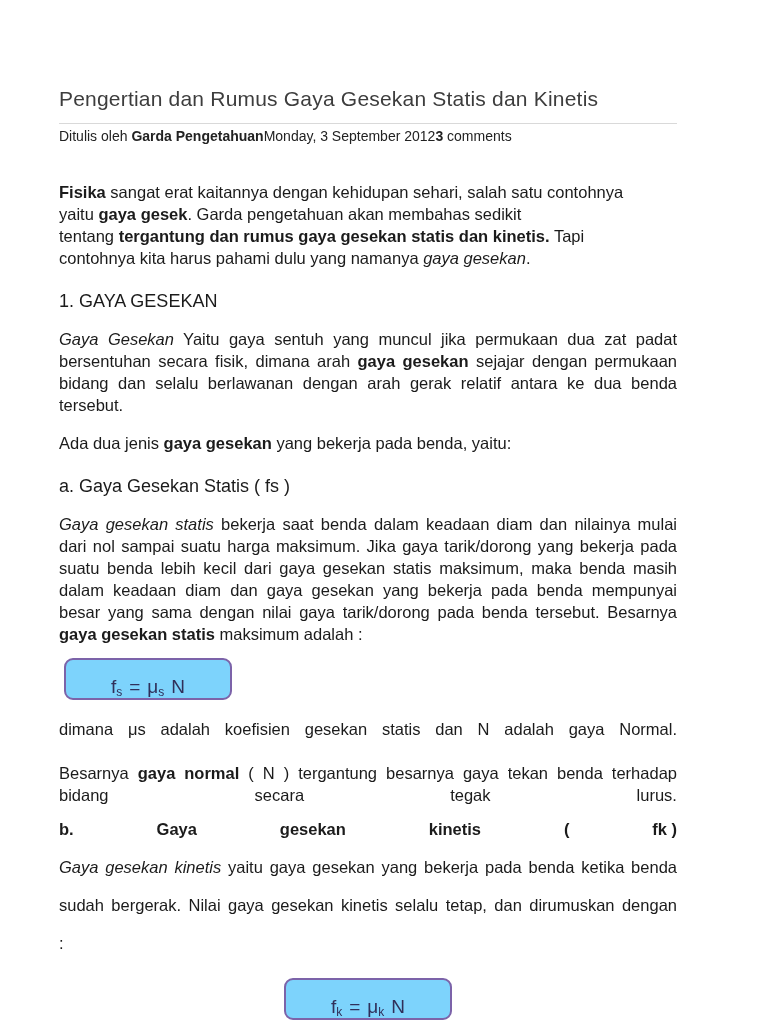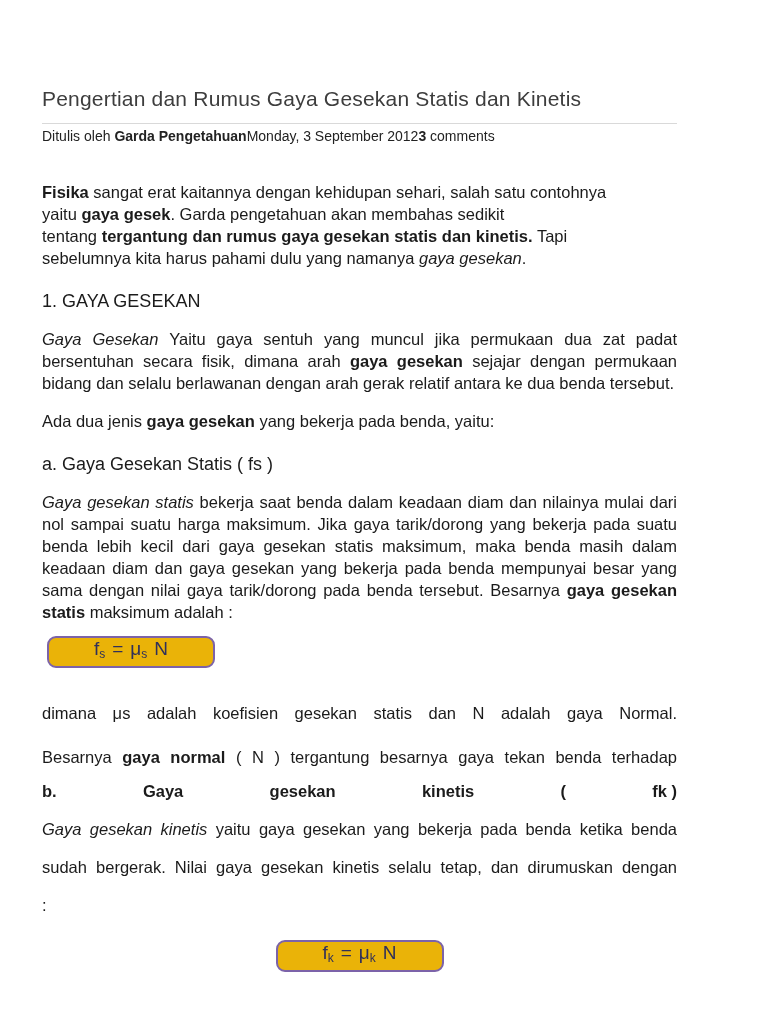--- a/index.html
+++ b/index.html
@@ -11,21 +11,21 @@
     width: 768px;
     height: 1024px;
     overflow: hidden;
     font-family: "Liberation Sans", sans-serif;
     color: #1b1b1b;
   }
   .page {
     box-sizing: border-box;
     width: 768px;
     height: 1024px;
-    padding: 86px 91px 0 42px;
+    padding: 86px 91px 0 59px;
     background: #ffffff;
   }
   .doc-title {
     font-size: 21px;
     line-height: 26px;
     font-weight: 400;
     color: #3d3d3d;
     margin: 0 0 11px 0;
     letter-spacing: 0.2px;
   }
@@ -65,81 +65,87 @@
     display: flex;
     justify-content: space-between;
     font-size: 16.5px;
     line-height: 22px;
     margin-top: 12px;
   }
   .spread-heading b { font-weight: 700; }
   .formula-box {
     box-sizing: border-box;
     width: 168px;
-    height: 32px;
+    height: 42px;
     border: 2px solid #7c63a9;
     border-radius: 9px;
     display: flex;
-    align-items: flex-start;
+    align-items: flex-end;
     justify-content: center;
-    background: #eab308;
+    background: #7dd3fc;
   }
   .formula-box.left { margin: 13px 0 0 5px; }
   .formula-box.centered { margin: 24px auto 0 auto; }
   .formula {
     font-size: 19px;
     color: #30305a;
     white-space: nowrap;
   }
   .formula sub {
     font-size: 12px;
     line-height: 0;
     vertical-align: -3px;
   }
   .formula .op { margin: 0 7px; }
   .formula .unit { margin-left: 7px; }
-  .caption-static { margin-top: 34px; }
+  .caption-static { margin-top: 18px; }
   .normal-para { margin-top: 22px; }
   .kinetis-caption { margin-top: 57px; }
 </style>
 </head>
 <body>
 
 <div class="page">
 
   <h1 class="doc-title">Pengertian dan Rumus Gaya Gesekan Statis dan Kinetis</h1>
 
   <hr class="rule">
 
   <div class="byline">
     <span>Ditulis oleh </span><b>Garda Pengetahuan</b><span>Monday, 3 September 2012</span><b>3</b><span> comments</span>
   </div>
 
   <div class="body-text intro">
     <div class="para-line"><b>Fisika</b><span> sangat erat kaitannya dengan kehidupan sehari, salah satu contohnya</span></div>
     <div class="para-line"><span>yaitu </span><b>gaya gesek</b><span>. Garda pengetahuan akan membahas sedikit</span></div>
     <div class="para-line"><span>tentang </span><b>tergantung dan rumus gaya gesekan statis dan kinetis.</b><span> Tapi</span></div>
-    <div class="para-line"><span>sebelumnya kita harus pahami dulu yang namanya </span><i>gaya gesekan</i><span>.</span></div>
+    <div class="para-line"><span>contohnya kita harus pahami dulu yang namanya </span><i>gaya gesekan</i><span>.</span></div>
   </div>
 
   <div class="sec-heading mt-sec1">1. GAYA GESEKAN</div>
   <div class="body-text just"><i>Gaya Gesekan</i><span> Yaitu gaya sentuh yang muncul jika permukaan dua zat padat bersentuhan secara fisik, dimana arah </span><b>gaya gesekan</b><span> sejajar dengan permukaan bidang dan selalu berlawanan dengan arah gerak relatif antara ke dua benda tersebut.</span></div>
   <div class="body-text"><span>Ada dua jenis </span><b>gaya gesekan</b><span> yang bekerja pada benda, yaitu:</span></div>
 
   <div class="sec-heading mt-seca">a. Gaya Gesekan Statis ( fs )</div>
   <div class="body-text just"><i>Gaya gesekan statis</i><span> bekerja saat benda dalam keadaan diam dan nilainya mulai dari nol sampai suatu harga maksimum. Jika gaya tarik/dorong yang bekerja pada suatu benda lebih kecil dari gaya gesekan statis maksimum, maka benda masih dalam keadaan diam dan gaya gesekan yang bekerja pada benda mempunyai besar yang sama dengan nilai gaya tarik/dorong pada benda tersebut. Besarnya </span><b>gaya gesekan statis</b><span> maksimum adalah :</span></div>
 
   <div class="formula-box left">
     <span class="formula"><span>f</span><sub>s</sub><span class="op">=</span><span>μ</span><sub>s</sub><span class="unit">N</span></span>
   </div>
 
   <div class="body-text just-line caption-static">dimana μs adalah koefisien gesekan statis dan N adalah gaya Normal.</div>
 
   <div class="normal-para">
     <div class="body-text just-line"><span>Besarnya </span><b>gaya normal</b><span> ( N ) tergantung besarnya gaya tekan benda terhadap</span></div>
+    <div class="body-text spread-heading" style="font-weight:400; margin-top:0;">
+        <span>bidang</span>
+        <span>secara</span>
+        <span>tegak</span>
+        <span>lurus.</span>
+      </div>
   </div>
 
   <div class="spread-heading">
       <b>b.</b>
       <b>Gaya</b>
       <b>gesekan</b>
       <b>kinetis</b>
       <b>(</b>
       <b>fk )</b>
     </div>

